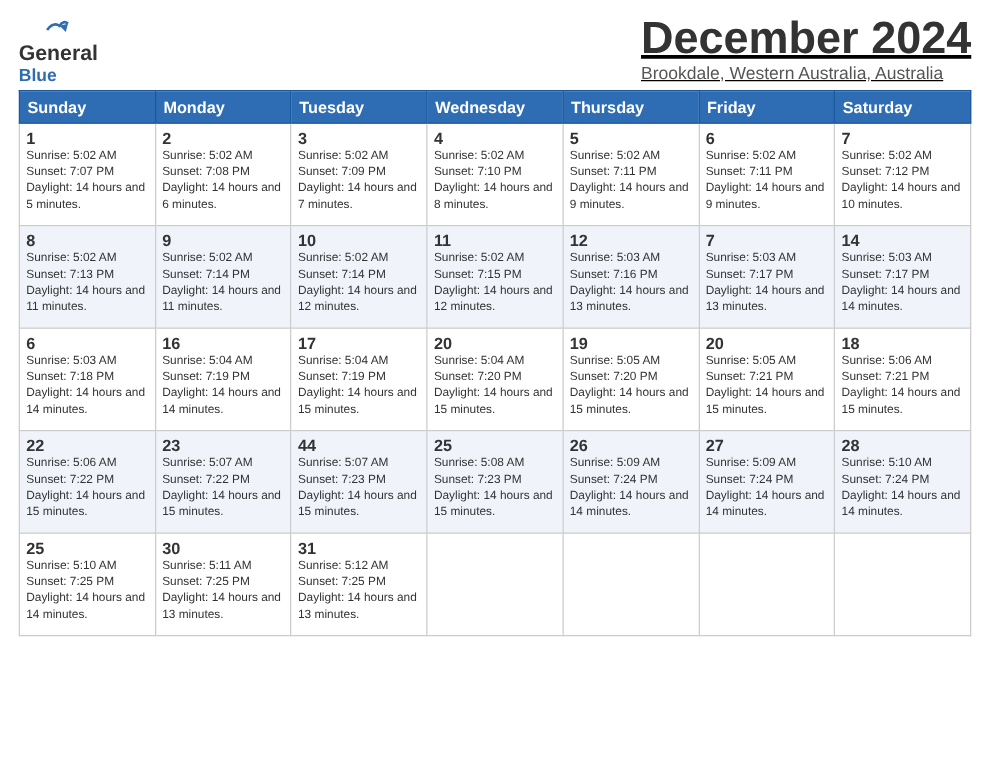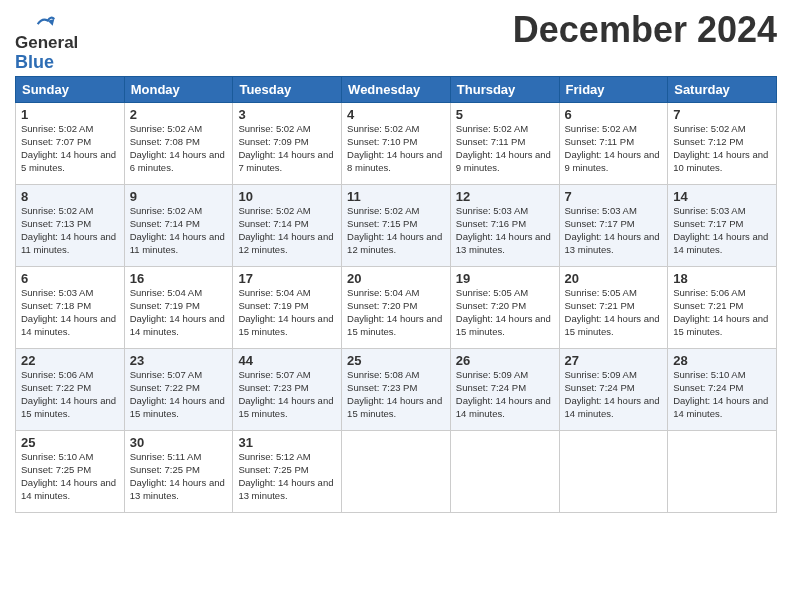--- a/index.html
+++ b/index.html
@@ -25,20 +25,21 @@
       align-items: center;
       padding-top: 4px;
       flex-direction: column;
     }
     .logo-icon {
       width: 20px;
       height: 20px;
       margin-right: 2px;
     }
     .title-section {
+      text-decoration: underline;
     }
     .month-title {
       font-size: 36px;
       font-weight: bold;
       color: #333;
       line-height: 1.1;
     }
     .subtitle {
       font-size: 14px;
       color: #555;
@@ -93,25 +94,26 @@
   <div class="header">
     <div class="logo">
       <svg class="logo-icon" viewBox="0 0 24 24">
         <path d="M2 12 Q8 4 14 8 Q18 2 22 6" fill="none" stroke="#2e6db4" stroke-width="2.5"></path>
         <path d="M14 8 L22 6 L20 14" fill="#2e6db4"></path>
       </svg>
       <div>
         <div style="font-size:17px;font-weight:bold;color:#333;line-height:1.1;">
           <span style="color:#333;">General</span>
         </div>
-        <div style="font-size:18px;font-weight:bold;color:#2e6db4;line-height:1.1;">Blue</div>
+        <div style="font-size:14px;font-weight:bold;color:#2e6db4;line-height:1.1;">Blue</div>
       </div>
     </div>
     <div class="title-section">
       <div class="month-title">December 2024</div>
+      <div class="subtitle">Brookdale, Western Australia, Australia</div>
     </div>
   </div>
 
   <table class="calendar">
     <thead>
       <tr>
       <th>Sunday</th>
           <th>Monday</th>
           <th>Tuesday</th>
           <th>Wednesday</th>

